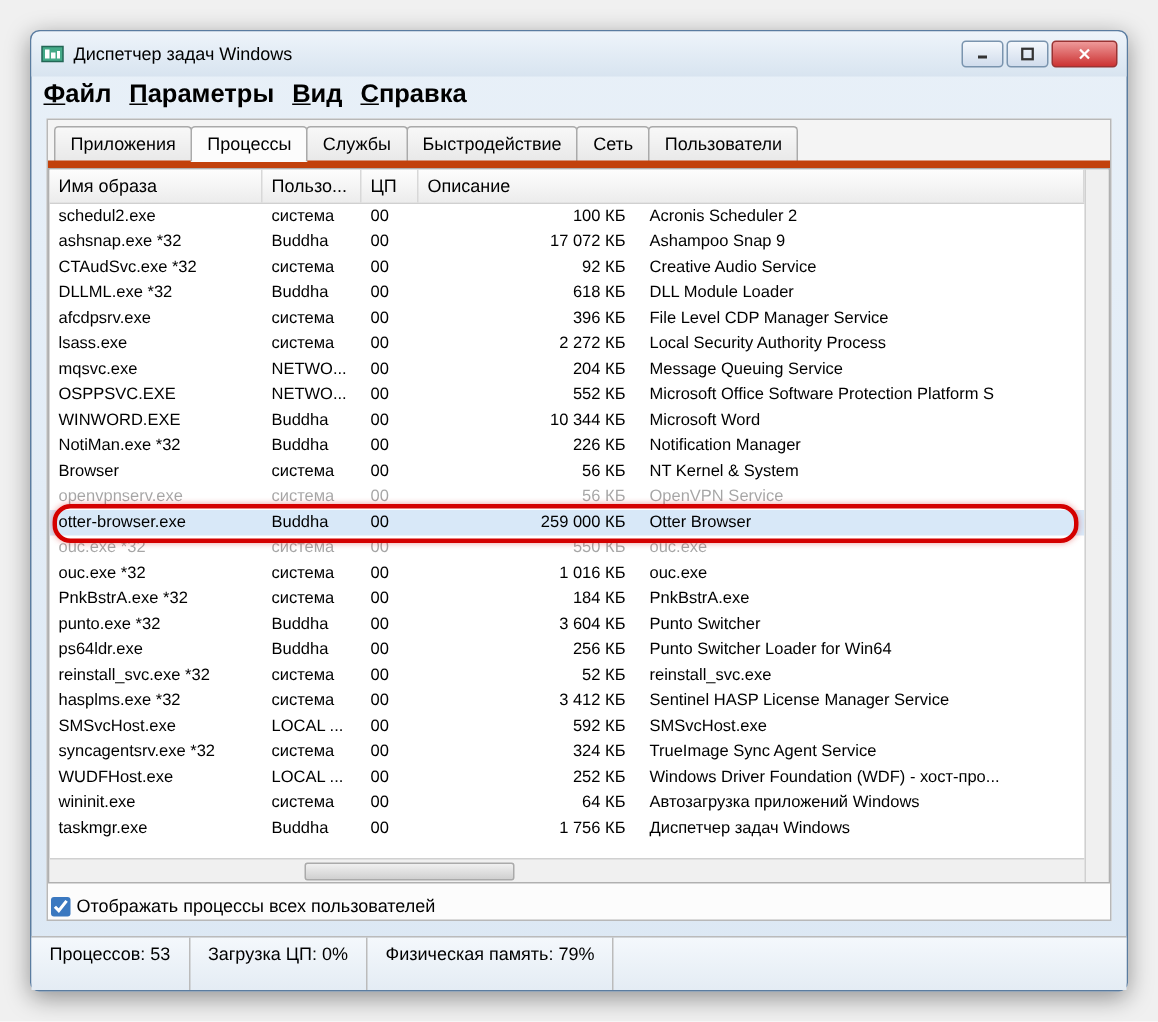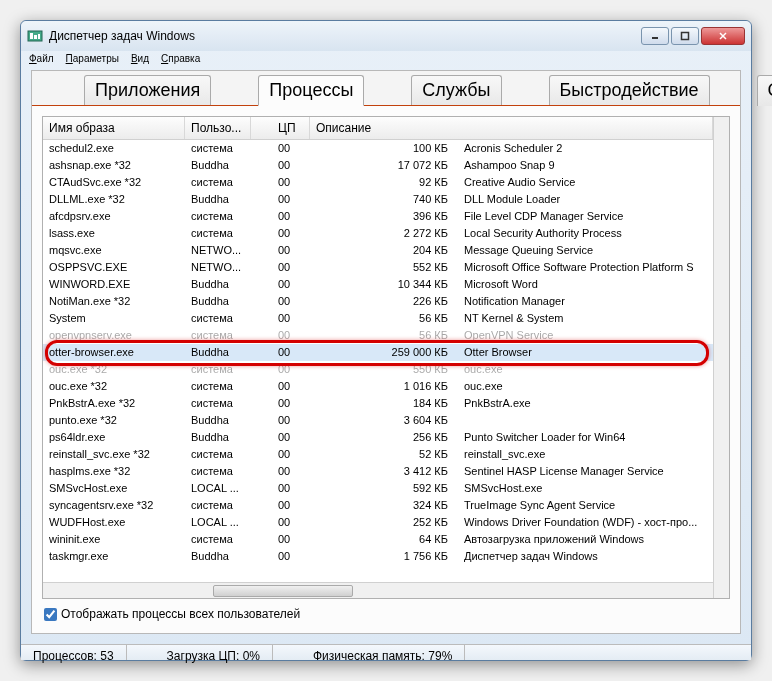--- a/index.html
+++ b/index.html
@@ -20,69 +20,69 @@
 .titlebar-icon { width: 16px; height: 16px; margin-right: 6px; }
 .titlebar-icon svg { width: 100%; height: 100%; }
 .titlebar-text { font-size: 12px; color: #000; flex: 1; }
 .titlebar-buttons { display: flex; gap: 2px; }
 .tb-btn { width: 28px; height: 18px; border: 1px solid #7a94ae; border-radius: 3px;
   display: flex; align-items: center; justify-content: center; cursor: pointer; }
 .tb-min, .tb-max { background: linear-gradient(to bottom,#f4f8fc,#d0dcec); }
 .tb-close { width: 44px; background: linear-gradient(to bottom,#e99,#c33); border-color: #933; }
 .tb-btn svg { width: 10px; height: 10px; }
 
-.menubar { padding: 2px 8px; display: flex; gap: 12px; font-size: 10px; }
+.menubar { padding: 2px 8px; display: flex; gap: 12px; font-size: 17px; font-weight: bold; }
 .menubar span { cursor: pointer; text-decoration: underline; text-decoration-color: transparent; }
 .menubar span:first-letter { text-decoration: underline; }
 
 .content { flex: 1; margin: 4px 10px 10px 10px; background: #fcfcfc; border: 1px solid #b8b8b8;
   display: flex; flex-direction: column; }
 
 .tabs { display: flex; padding: 4px 4px 0 4px; background: #f4f4f4; }
-.tab { padding: 4px 10px; font-size: 18px; border: 1px solid #aaa; border-bottom: none;
+.tab { padding: 4px 10px; font-size: 12px; border: 1px solid #aaa; border-bottom: none;
   background: linear-gradient(to bottom,#f8f8f8,#e8e8e8); border-radius: 3px 3px 0 0;
-  cursor: pointer; margin-right: -1px; margin-left: 48px; }
+  cursor: pointer; margin-right: -1px; }
 .tab.active { background: #fcfcfc; border-bottom: 1px solid #fcfcfc; position: relative; z-index: 2; }
-.tab-panel { flex:1; border-top: 1px solid #c2410c; margin-top: -1px; padding: 10px;
+.tab-panel { flex:1; border-top: 5px solid #c2410c; margin-top: -1px; 
   display: flex; flex-direction: column; }
 
 .listview { flex: 1; border: 1px solid #b0b0b0; background: #fff; overflow: hidden;
   display: flex; flex-direction: column; position: relative; }
 .lv-header { display: flex; background: linear-gradient(to bottom,#fdfdfd,#ececec);
   border-bottom: 1px solid #d0d0d0; font-size: 12px; }
 .lv-header > div { padding: 4px 6px; border-right: 1px solid #d8d8d8; overflow: hidden;
   white-space: nowrap; text-overflow: ellipsis; cursor: pointer; }
 .lv-body { flex:1; overflow-y: hidden; font-size: 11px; }
 .lv-row { display: flex; height: 17px; align-items: center; border-bottom: 1px dotted transparent;}
 .lv-row > div { padding: 0 6px; overflow: hidden; white-space: nowrap; text-overflow: ellipsis; }
 .lv-row.selected { background: #d8e8f8; }
 .highlight-ring { border: 3px solid #d40000; border-radius: 12px; position: absolute;
   pointer-events: none; box-shadow: 0 0 4px rgba(212,0,0,0.4); }
 
 .c-img { width: 142px; }
 .c-user { width: 66px; }
-.c-cpu { width: 38px; text-align: left; margin-left: 21px; }
+.c-cpu { width: 38px; text-align: left; }
 .c-mem { width: 148px; text-align: right; padding-right: 10px !important; }
 .c-desc { flex: 1; }
 
 .lv-scroll { width: 16px; background: #f0f0f0; border-left: 1px solid #d0d0d0; }
 .lv-hscroll { height: 16px; background: #f0f0f0; border-top: 1px solid #d0d0d0;
   display: flex; align-items: center; }
 .lv-hscroll .thumb { width: 140px; height: 12px; margin-left: 170px;
   background: linear-gradient(to bottom,#f0f0f0,#d0d0d0); border: 1px solid #aaa; border-radius: 2px; }
 
 .bottom-controls { display: flex; justify-content: space-between; align-items: center;
   padding: 8px 2px 2px; font-size: 12px; }
 .chk { display: flex; align-items: center; gap: 4px; }
 .chk input { accent-color: #3a78c0; }
 .btn { padding: 3px 14px; font-size: 12px; border: 1px solid #888; border-radius: 3px;
   background: linear-gradient(to bottom,#fdfdfd,#e4e4e4); cursor: pointer; }
 
-.statusbar { height: 16px; border-top: 1px solid #bbb; display: flex; font-size: 12px;
-  background: linear-gradient(to bottom,#f4f8fc,#e4ecf4); gap: 28px; }
+.statusbar { height: 36px; border-top: 1px solid #bbb; display: flex; font-size: 12px;
+  background: linear-gradient(to bottom,#f4f8fc,#e4ecf4); }
 .statusbar > div { padding: 4px 12px; border-right: 1px solid #bbb; }
 </style>
 </head>
 <body>
 
 <div class="window">
   <div class="titlebar">
     <span class="titlebar-icon">
       <svg viewBox="0 0 16 16">
           <rect x="1" y="3" width="14" height="10" fill="#4a8" stroke="#265"></rect>
@@ -157,21 +157,21 @@
                   <div class="c-img">CTAudSvc.exe *32</div>
                   <div class="c-user">система</div>
                   <div class="c-cpu">00</div>
                   <div class="c-mem">92 КБ</div>
                   <div class="c-desc">Creative Audio Service</div>
                 </div>
                 <div class="lv-row">
                   <div class="c-img">DLLML.exe *32</div>
                   <div class="c-user">Buddha</div>
                   <div class="c-cpu">00</div>
-                  <div class="c-mem">740 КБ</div>
+                  <div class="c-mem">618 КБ</div>
                   <div class="c-desc">DLL Module Loader</div>
                 </div>
                 <div class="lv-row">
                   <div class="c-img">afcdpsrv.exe</div>
                   <div class="c-user">система</div>
                   <div class="c-cpu">00</div>
                   <div class="c-mem">396 КБ</div>
                   <div class="c-desc">File Level CDP Manager Service</div>
                 </div>
                 <div class="lv-row">
@@ -203,21 +203,21 @@
                   <div class="c-desc">Microsoft Word</div>
                 </div>
                 <div class="lv-row">
                   <div class="c-img">NotiMan.exe *32</div>
                   <div class="c-user">Buddha</div>
                   <div class="c-cpu">00</div>
                   <div class="c-mem">226 КБ</div>
                   <div class="c-desc">Notification Manager</div>
                 </div>
                 <div class="lv-row">
-                  <div class="c-img">System</div>
+                  <div class="c-img">Browser</div>
                   <div class="c-user">система</div>
                   <div class="c-cpu">00</div>
                   <div class="c-mem">56 КБ</div>
                   <div class="c-desc">NT Kernel &amp; System</div>
                 </div>
                 <div class="lv-row" style="opacity: 0.35;">
                   <div class="c-img">openvpnserv.exe</div>
                   <div class="c-user">система</div>
                   <div class="c-cpu">00</div>
                   <div class="c-mem">56 КБ</div>
@@ -249,20 +249,21 @@
                   <div class="c-user">система</div>
                   <div class="c-cpu">00</div>
                   <div class="c-mem">184 КБ</div>
                   <div class="c-desc">PnkBstrA.exe</div>
                 </div>
                 <div class="lv-row">
                   <div class="c-img">punto.exe *32</div>
                   <div class="c-user">Buddha</div>
                   <div class="c-cpu">00</div>
                   <div class="c-mem">3 604 КБ</div>
+                  <div class="c-desc">Punto Switcher</div>
                 </div>
                 <div class="lv-row">
                   <div class="c-img">ps64ldr.exe</div>
                   <div class="c-user">Buddha</div>
                   <div class="c-cpu">00</div>
                   <div class="c-mem">256 КБ</div>
                   <div class="c-desc">Punto Switcher Loader for Win64</div>
                 </div>
                 <div class="lv-row">
                   <div class="c-img">reinstall_svc.exe *32</div>

